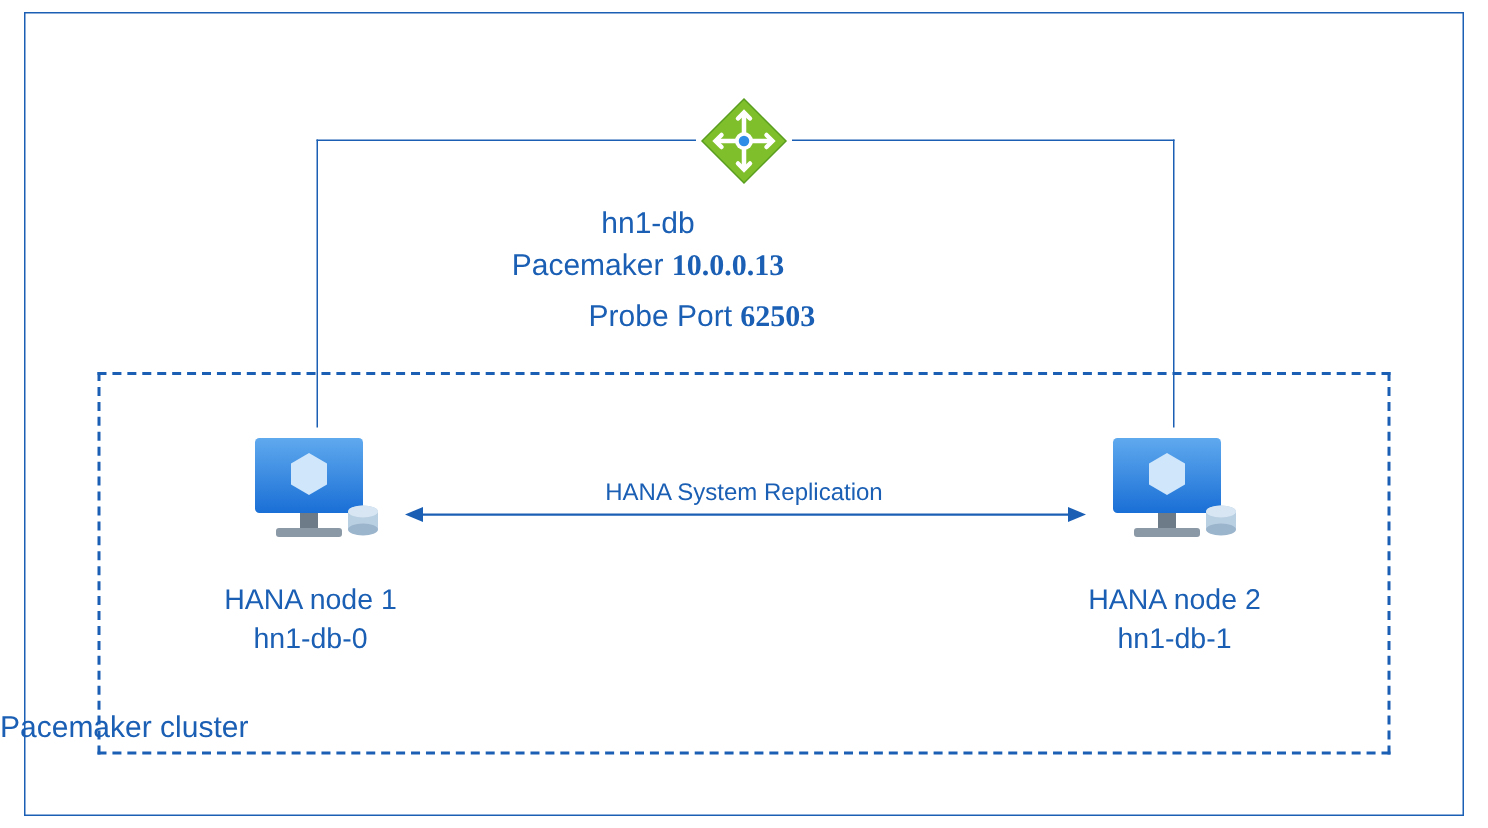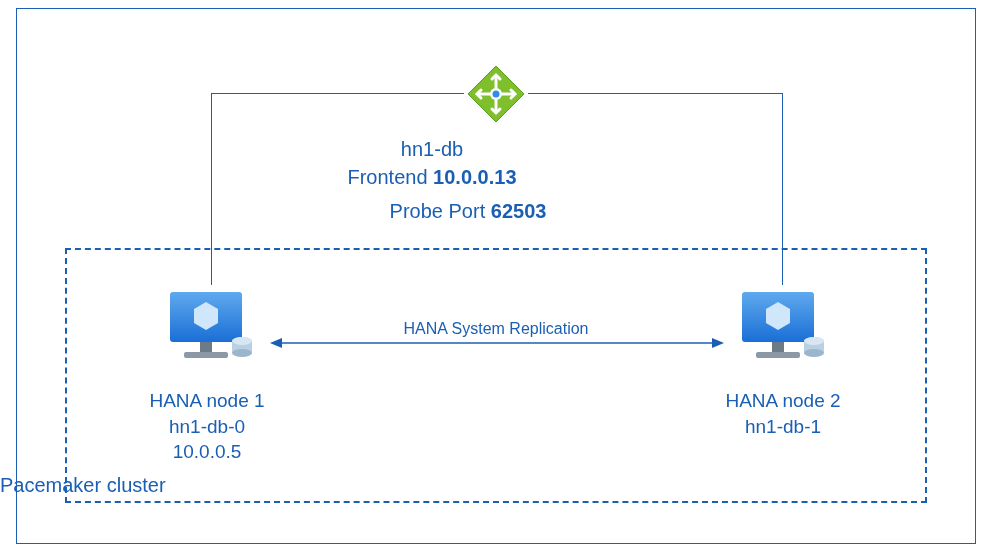--- a/index.html
+++ b/index.html
@@ -26,21 +26,21 @@
   .lb-text {
     position: absolute;
     left: 0; width: 864px;
     text-align: center;
     color: #1a5fb4;
     font-size: 20px;
   }
   .lb-name { top: 138px; }
   .lb-frontend { top: 166px; }
   .lb-port { top: 200px; padding-left: 36px; }
-  .lb-text b { font-weight: 600; }
+  .lb-text b { font-weight: 600; font-family: Liberation Serif, serif; }
 
   .cluster-box {
     position: absolute;
     left: 65px; top: 248px;
     width: 862px; height: 255px;
     border: 2px dashed #1a5fb4;
     box-sizing: border-box;
   }
   .cluster-label {
     position: absolute;
@@ -119,21 +119,21 @@
       <polyline points="15,26 11,30 15,34"></polyline>
       <polyline points="45,26 49,30 45,34"></polyline>
     </g>
     <circle cx="30" cy="30" r="6" fill="#ffffff"></circle>
     <circle cx="30" cy="30" r="3.5" fill="#2e8de6"></circle>
   </svg>
 </div>
 
 <div class="lb-text lb-name">hn1-db</div>
 <div class="lb-text lb-frontend">
-  <span>Frontend</span>
+  <span>Pacemaker</span>
   <b>10.0.0.13</b>
 </div>
 <div class="lb-text lb-port">
   <span>Probe Port</span>
   <b>62503</b>
 </div>
 
 <div class="cluster-box"></div>
 <div class="cluster-label">Pacemaker cluster</div>
 
@@ -160,21 +160,20 @@
     <polygon points="40,12 52,19 52,33 40,40 28,33 28,19" fill="#cfe6fb"></polygon>
     <ellipse cx="76" cy="51" rx="10" ry="4" fill="#b9cfe2"></ellipse>
     <rect x="66" y="51" width="20" height="12" fill="#b9cfe2"></rect>
     <ellipse cx="76" cy="63" rx="10" ry="4" fill="#9bb5cc"></ellipse>
     <ellipse cx="76" cy="51" rx="10" ry="4" fill="#d7e6f2"></ellipse>
   </svg>
 </div>
 <div class="node-text node1-text">
   <div>HANA node 1</div>
   <div>hn1-db-0</div>
-  <div>10.0.0.5</div>
 </div>
 
 <div class="node-icon node2-icon">
   <svg viewBox="0 0 90 78" width="90" height="78">
     <defs>
       <linearGradient id="g2" x1="0" y1="0" x2="0" y2="1">
         <stop offset="0" stop-color="#5fa9ee"></stop>
         <stop offset="1" stop-color="#1a6fd6"></stop>
       </linearGradient>
     </defs>

